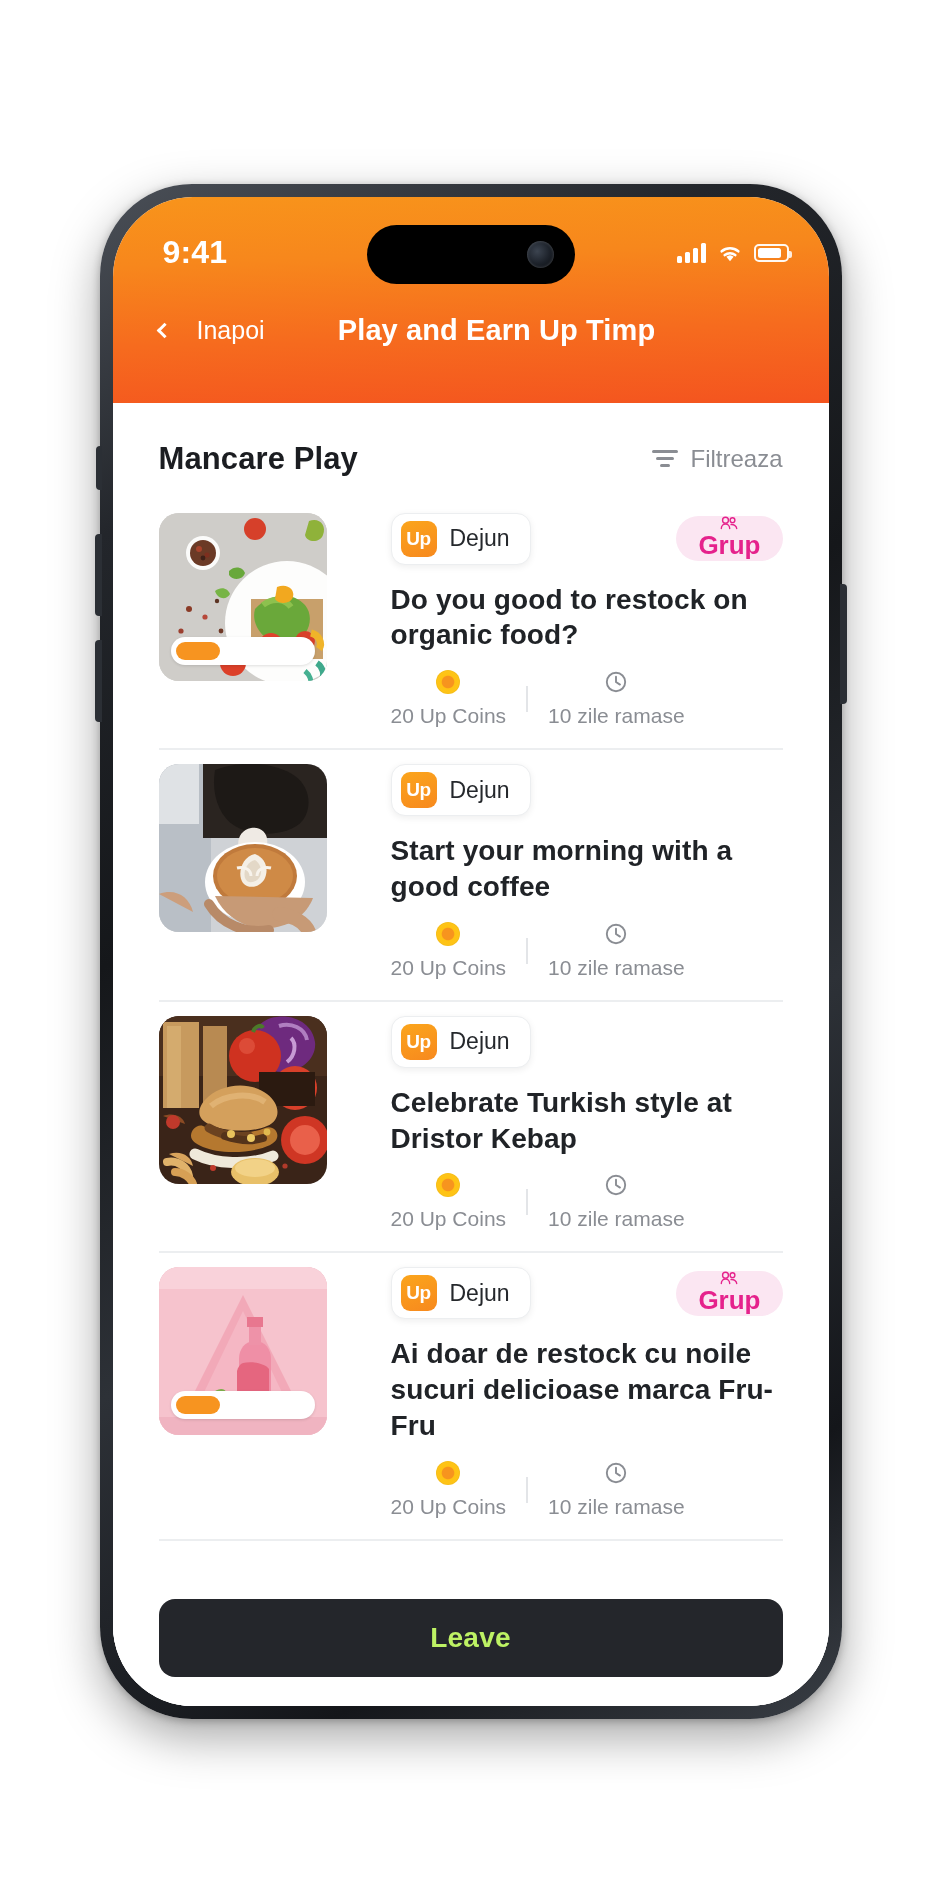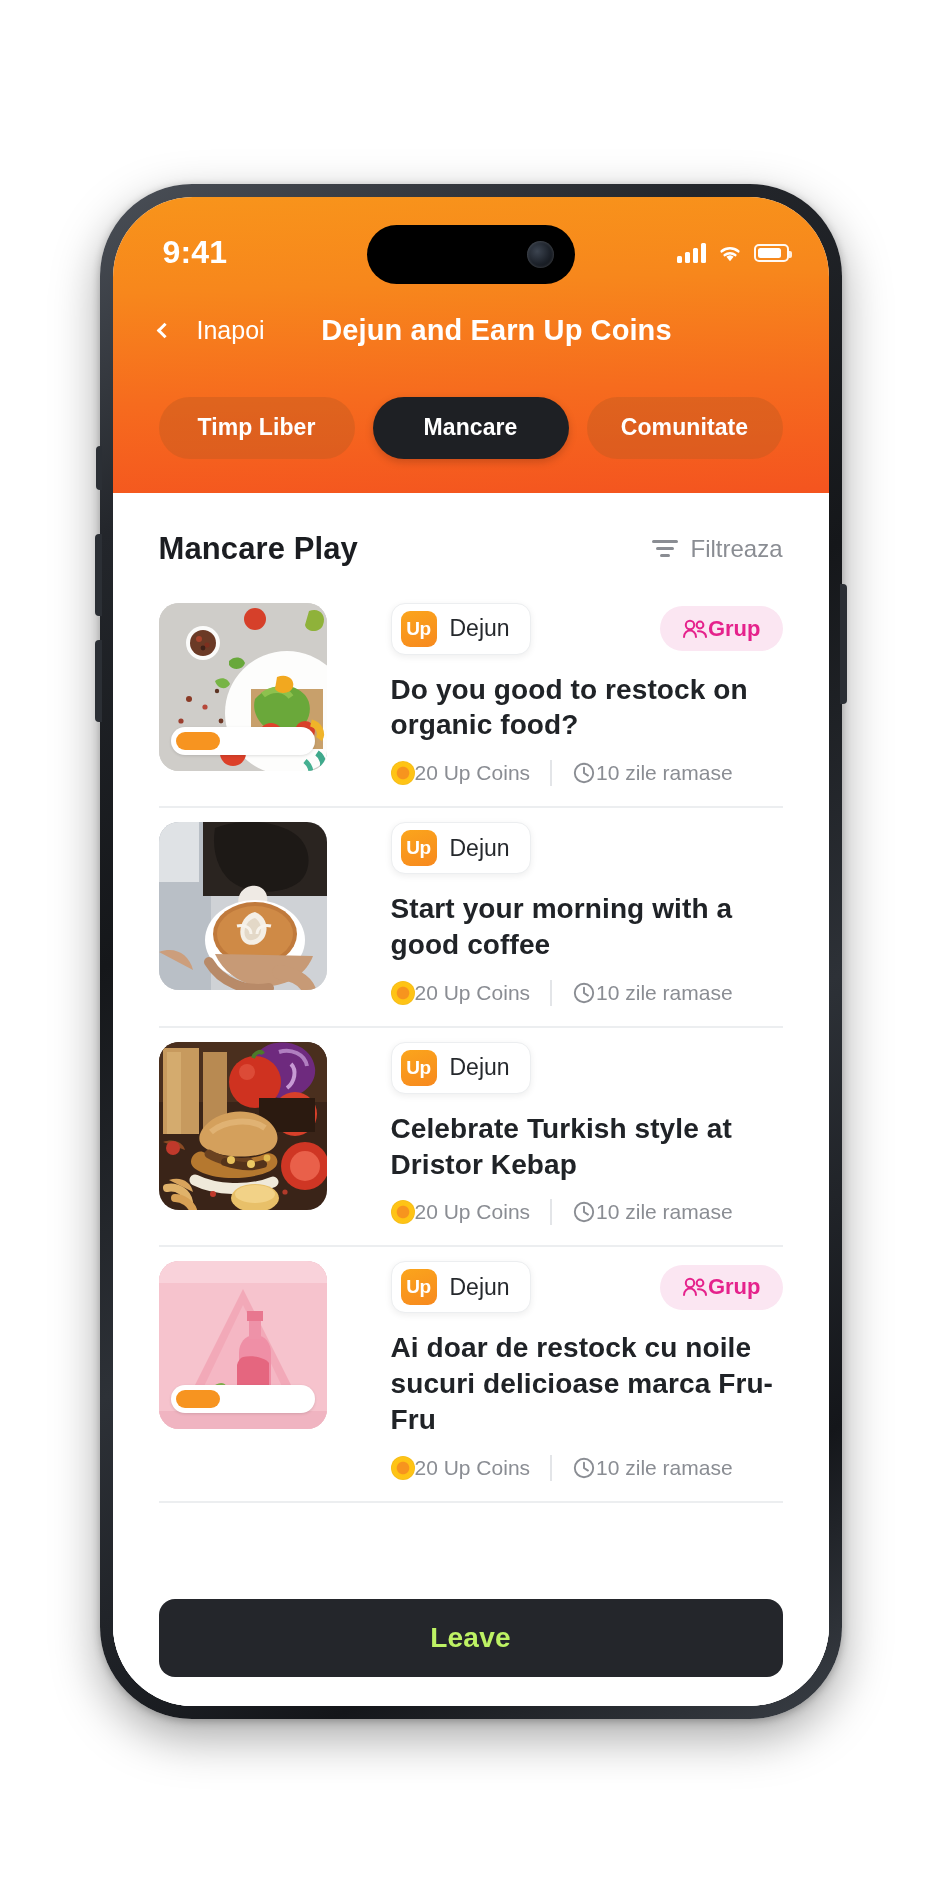--- a/index.html
+++ b/index.html
@@ -189,35 +189,35 @@
     display:flex; align-items:center; justify-content:center;
     letter-spacing:-.3px;
   }
   .chip-label { font-size:23px; color:#25282c; font-weight:500; }
 
   .badge-grup {
     display:inline-flex; align-items:center; 
     height:45px; padding:0 22px;
     border-radius:24px;
     background:#FBE6F2;
-    color:#E5228C; font-size:22px; font-weight:600;
+    color:#E5228C; font-size:26px; font-weight:600;flex-direction:column;
   }
   .ic-people { width:26px; height:20px; display:block; }
 
   .card-title {
     margin-top:17px;
     font-size:28px; line-height:1.28; font-weight:600; color:#202327;
     letter-spacing:.1px;
   }
   .card-meta {
     margin-top:17px;
     display:flex; align-items:center; gap:0;
     color:#8a8d93; font-size:21px;
   }
-  .meta-item { display:flex; align-items:center; white-space:nowrap; }
+  .meta-item { display:flex; align-items:center; gap:10px; white-space:nowrap;flex-direction:column; }
   .meta-div { width:2px; height:26px; background:#e3e5e8; margin:0 20px; }
   .ic-coin {
     width:24px; height:24px; border-radius:50%;
     background: radial-gradient(circle at 50% 50%, #F7941E 0%, #F7941E 34%, #FFC312 40%, #FCC521 100%);
     box-shadow: inset 0 0 0 1px rgba(0,0,0,.03);
     flex:0 0 auto;
   }
   .ic-clock { width:24px; height:24px; flex:0 0 auto; }
 
   
@@ -275,28 +275,23 @@
                 <b></b>
               </span>
           </div>
         </div>
 
         <div class="navrow">
           <div class="back-btn">
             <span class="chev"></span>
             <span>Inapoi</span>
           </div>
-          <div class="nav-title">Dejun and Earn Up Coins</div>
+          <div class="nav-title">Play and Earn Up Timp</div>
         </div>
 
-        <div class="tabs">
-          <div class="tab">Timp Liber</div>
-          <div class="tab active">Mancare</div>
-          <div class="tab">Comunitate</div>
-        </div>
       </div>
 
       <div class="content">
 
         <div class="section-head">
           <div class="section-title">Mancare Play</div>
           <div class="filter">
             <span class="ic-filter">
                 <i></i>
                 <i></i>

